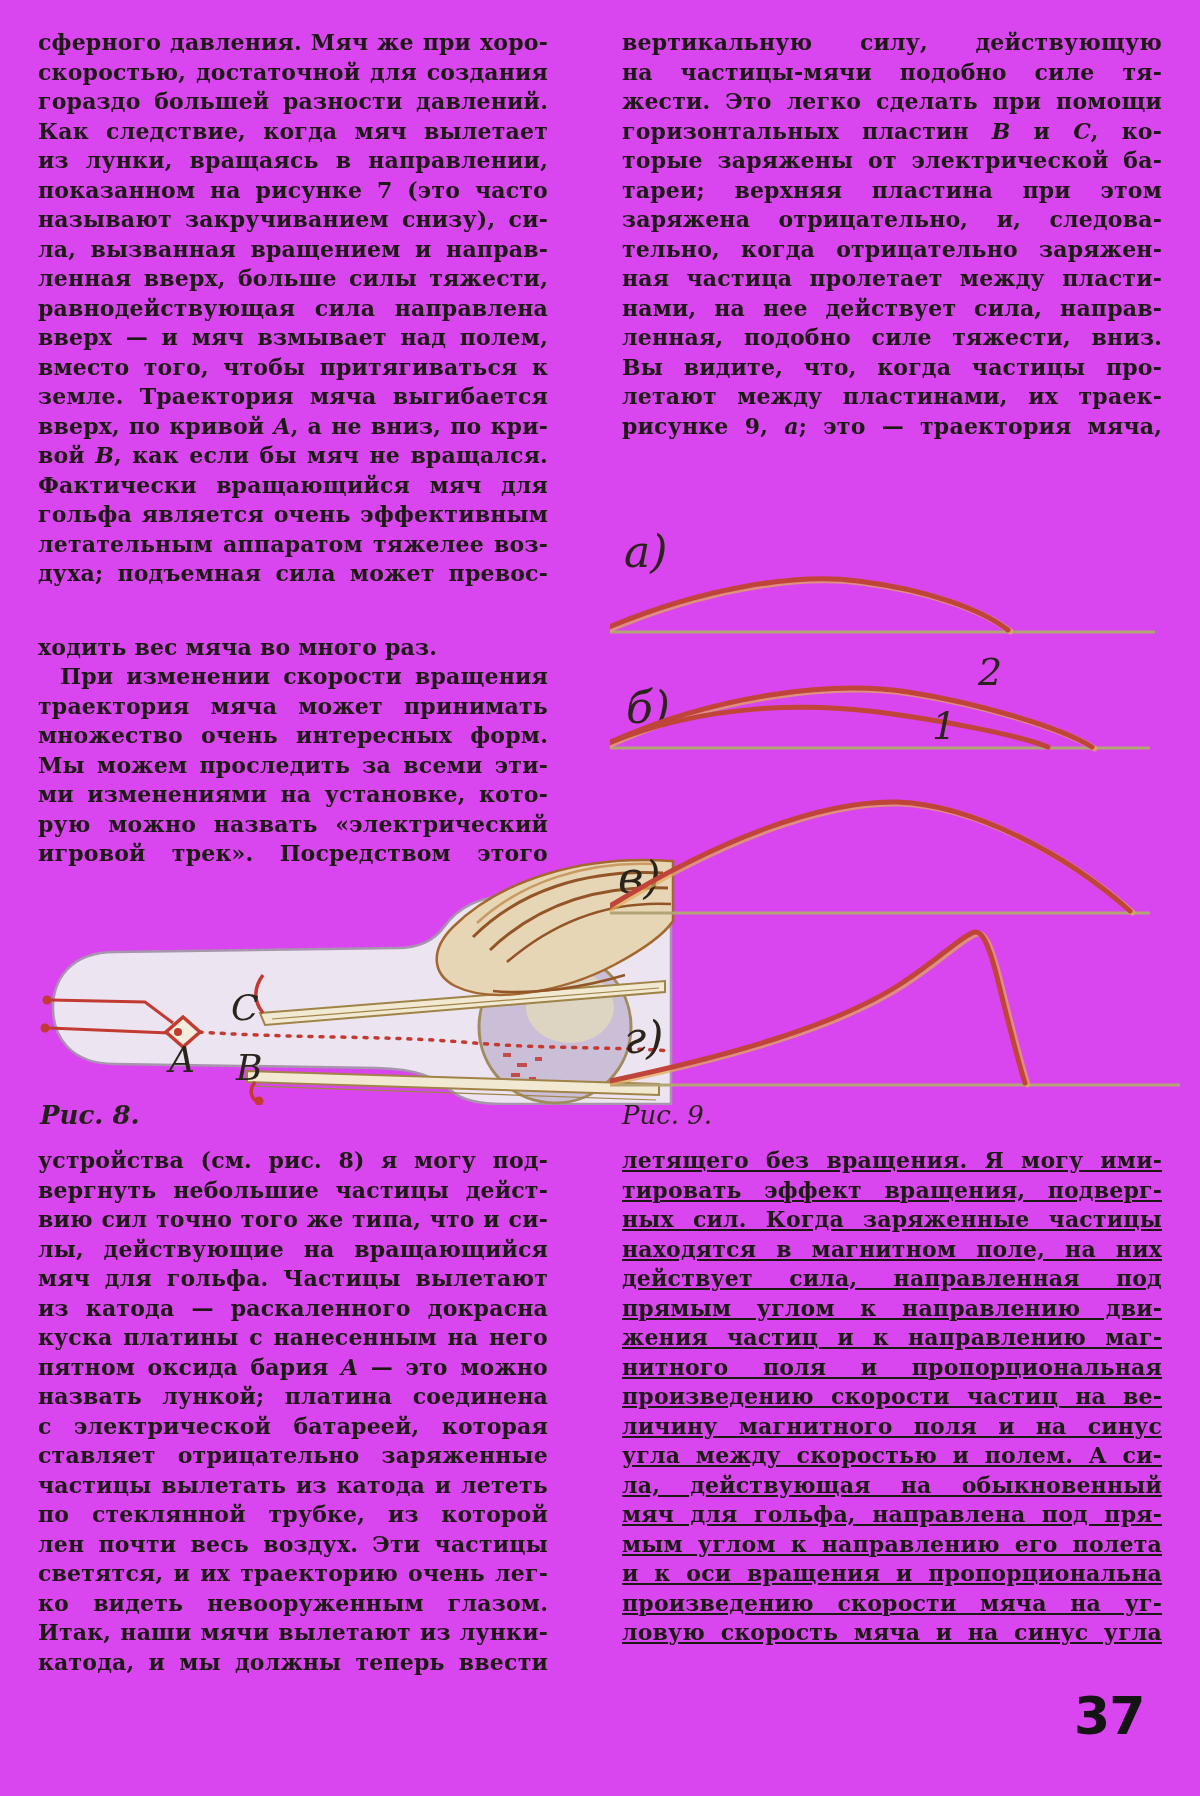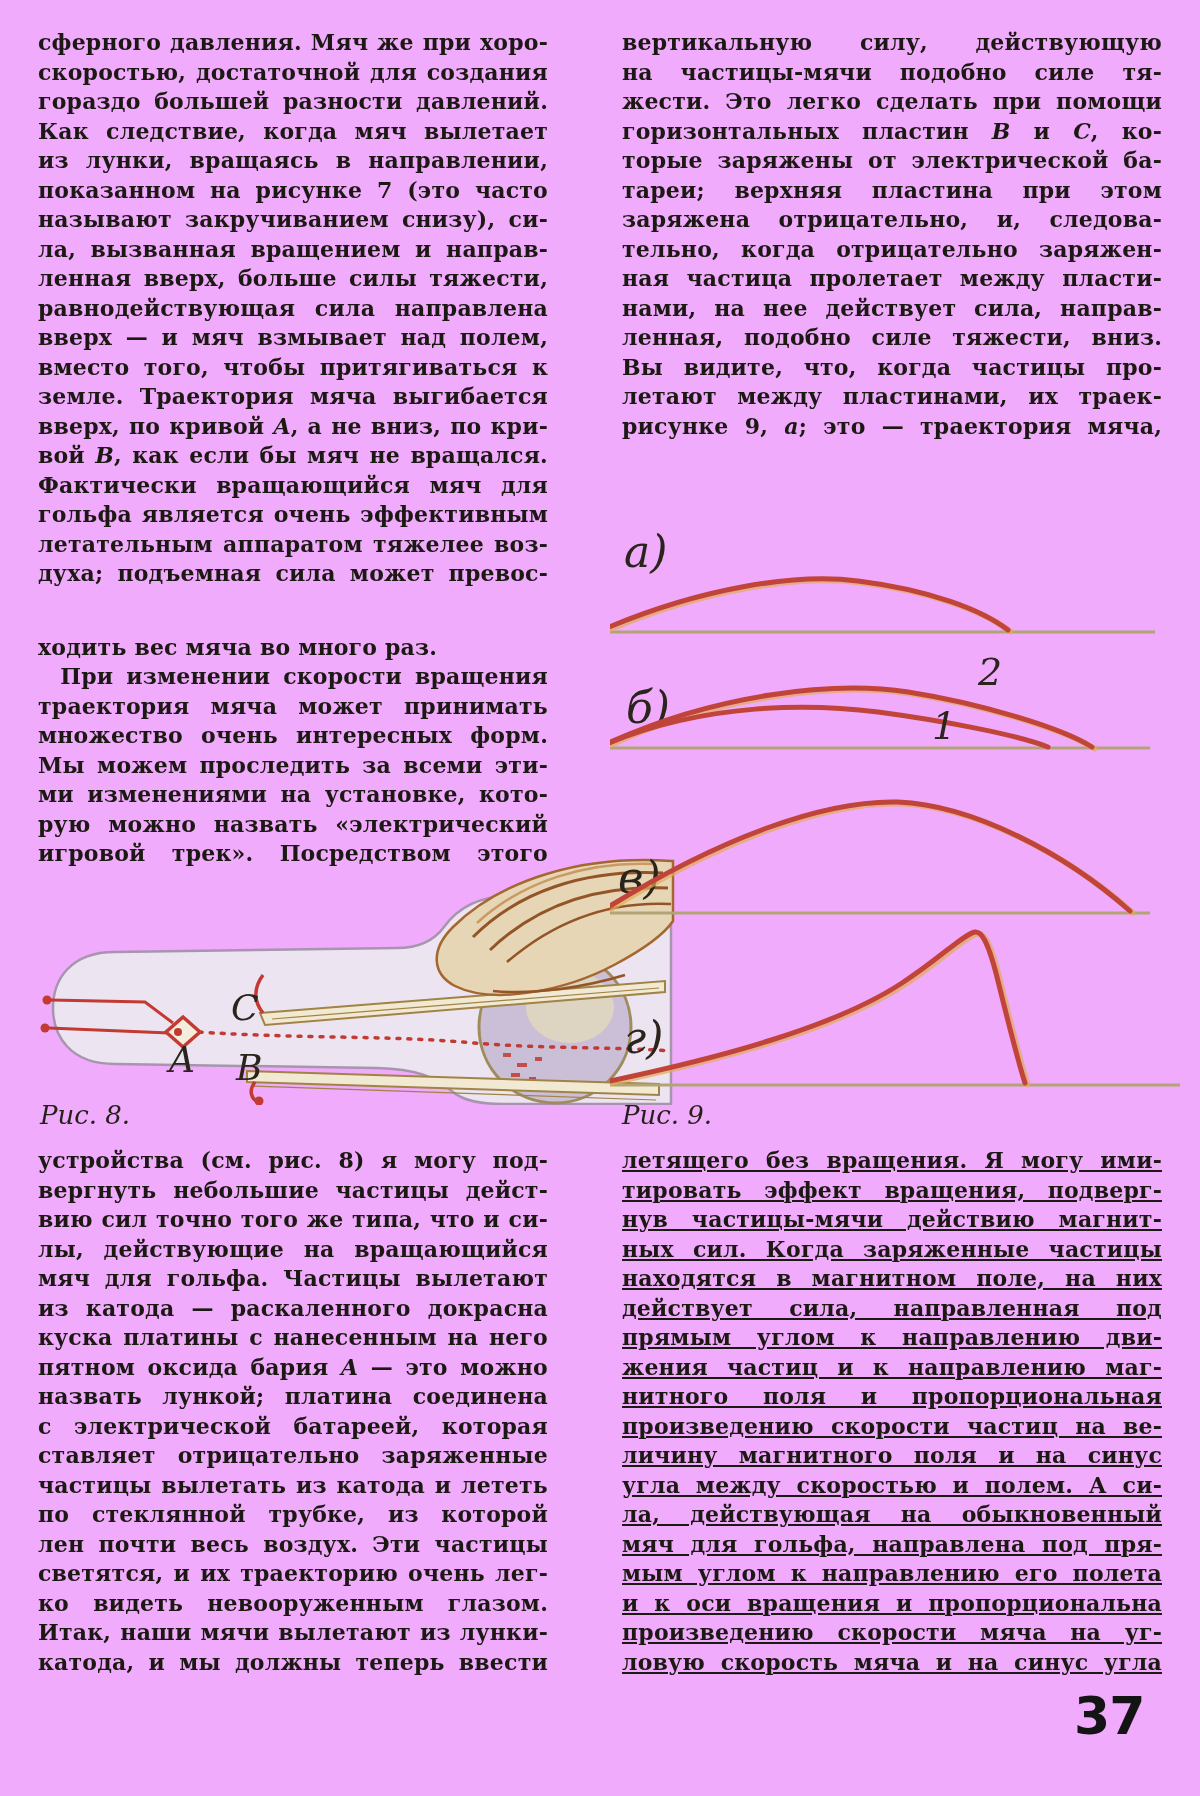--- a/index.html
+++ b/index.html
@@ -1,18 +1,18 @@
 <!DOCTYPE html>
 <html><head>
 <meta charset="utf-8">
 <style>
   html, body { margin:0; padding:0; background:#f6f1e4; }
   .page {
     position:relative; width:1200px; height:1796px;
-    background:#f0abfc; overflow:hidden;
+    background:#d946ef; overflow:hidden;
     font-family:"DejaVu Serif", serif; color:#1c1813;
   }
   .textblock {
     position:absolute; font-size:22px; line-height:29.5px; font-weight:bold;
     letter-spacing:0.2px;
   }
   .line {
     text-align:justify; text-align-last:justify;
     height:29.5px; overflow:hidden; white-space:normal;
   }
@@ -111,21 +111,21 @@
       <path d="M 646,49 C 588,46 532,64 482,107" fill="none" stroke="#935527" stroke-width="2.5"></path>
       <path d="M 630,9 C 562,6 498,26 452,68" fill="none" stroke="#c99a63" stroke-width="2.5"></path>
       <path d="M 600,120 C 560,132 510,140 468,136" fill="none" stroke="#935527" stroke-width="2.5"></path>
     </g>
 
     <text class="fig-label" x="206" y="165" font-size="36">C</text>
     <text class="fig-label" x="144" y="217" font-size="36">A</text>
     <text class="fig-label" x="211" y="225" font-size="36">B</text>
   </svg>
 
-  <div class="caption" style="left:40px; top:1100px;">Рис. 8.</div>
+  <div class="caption" style="left:40px; top:1100px;font-weight:bold;">Рис. 8.</div>
 
   <div class="textblock" style="left:38px; top:1146px; width:510px;">
     <div>
         <div class="line">устройства (см. рис. 8) я могу под-</div>
         <div class="line">вергнуть небольшие частицы дейст-</div>
         <div class="line">вию сил точно того же типа, что и си-</div>
         <div class="line">лы, действующие на вращающийся</div>
         <div class="line">мяч для гольфа. Частицы вылетают</div>
         <div class="line">из катода — раскаленного докрасна</div>
         <div class="line">куска платины с нанесенным на него</div>
@@ -197,21 +197,20 @@
                C 372,476 378,488 386,518 C 394,550 406,600 415,628" fill="none" stroke="#c0443a" stroke-width="5" stroke-linecap="round"></path>
     </g>
   </svg>
 
   <div class="caption" style="left:622px; top:1100px;">Рис. 9.</div>
 
   <div class="textblock" style="left:622px; top:1146px; width:540px;text-decoration:underline;">
     <div>
         <div class="line">летящего без вращения. Я могу ими-</div>
         <div class="line">тировать эффект вращения, подверг-</div>
-        <div class="line">нув частицы-мячи действию магнит-</div>
         <div class="line">ных сил. Когда заряженные частицы</div>
         <div class="line">находятся в магнитном поле, на них</div>
         <div class="line">действует сила, направленная под</div>
         <div class="line">прямым углом к направлению дви-</div>
         <div class="line">жения частиц и к направлению маг-</div>
         <div class="line">нитного поля и пропорциональная</div>
         <div class="line">произведению скорости частиц на ве-</div>
         <div class="line">личину магнитного поля и на синус</div>
         <div class="line">угла между скоростью и полем. А си-</div>
         <div class="line">ла, действующая на обыкновенный</div>

